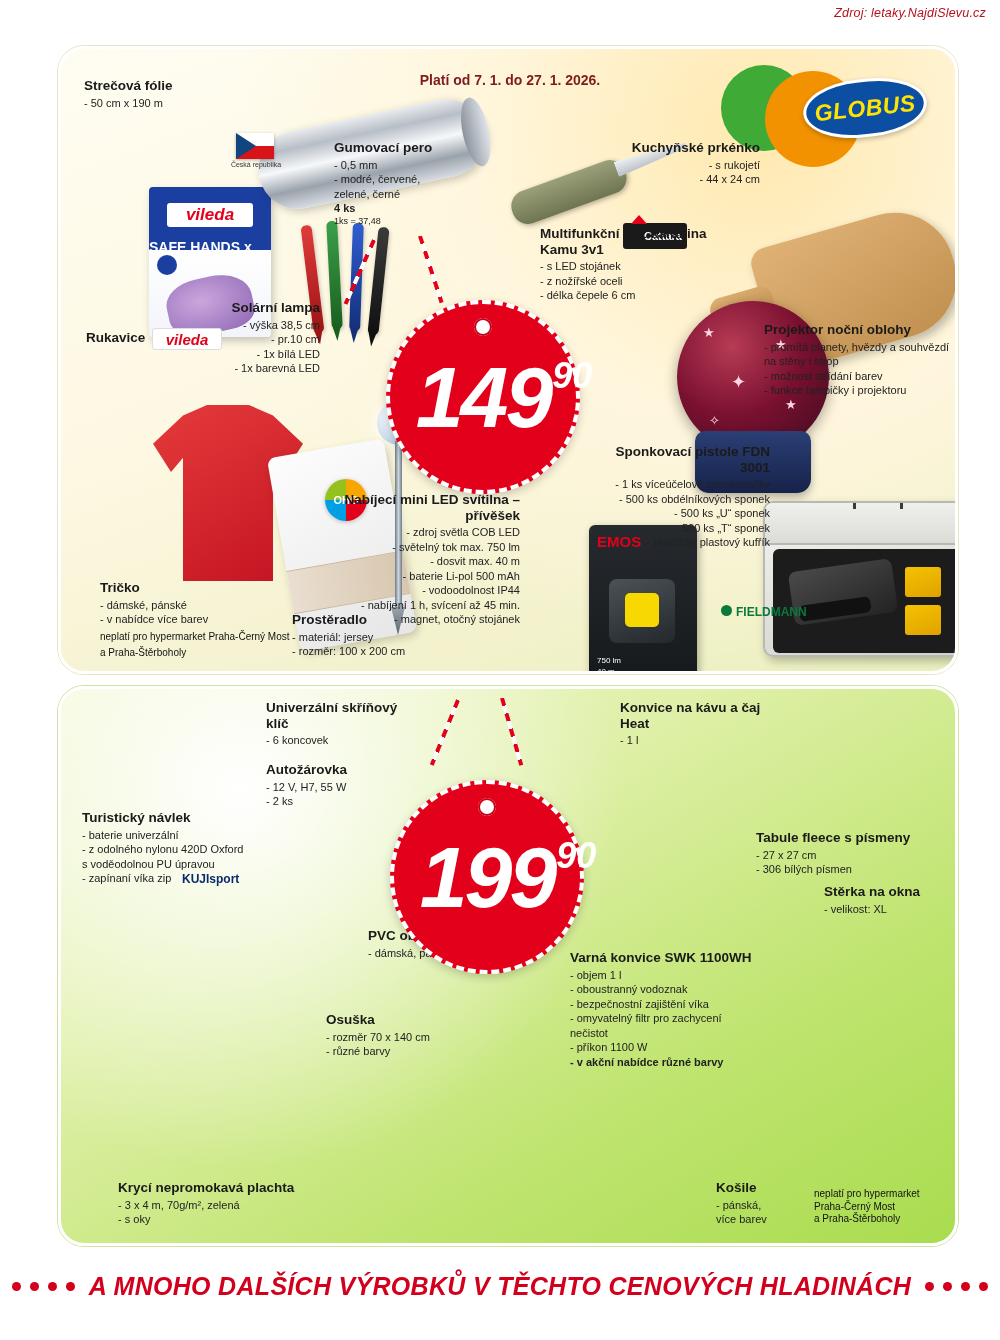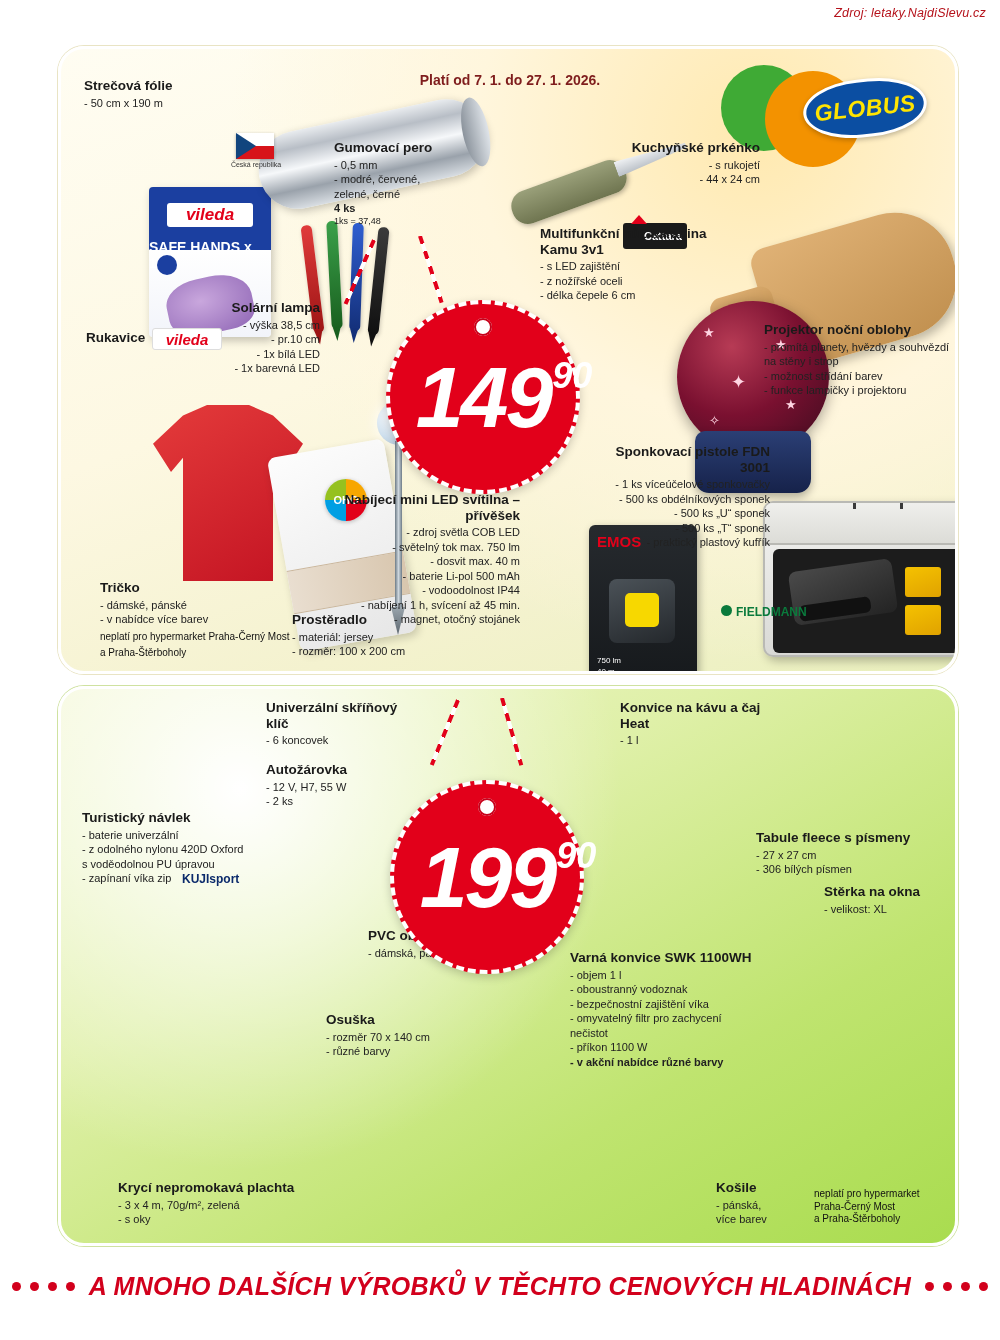--- a/index.html
+++ b/index.html
@@ -428,21 +428,21 @@
     <div class="t">Gumovací pero</div>
     <div class="d">- 0,5 mm</div>
     <div class="d">- modré, červené,</div>
     <div class="d">  zelené, černé</div>
     <div class="d bold-line">4 ks</div>
     <div class="d" style="font-size:9px;">1ks = 37,48</div>
   </div>
 
   <div class="blk" style="left:540px; top:204px; width:200px;margin-top:22px;">
     <div class="t">Multifunkční nůž-karabina Kamu 3v1</div>
-    <div class="d">- s LED zajištění</div>
+    <div class="d">- s LED stojánek</div>
     <div class="d">- z nožířské oceli</div>
     <div class="d">- délka čepele 6 cm</div>
   </div>
 
   <div class="blk right" style="left:600px; top:140px; width:160px;">
     <div class="t">Kuchyňské prkénko</div>
     <div class="d">- s rukojetí</div>
     <div class="d">- 44 x 24 cm</div>
   </div>
 

